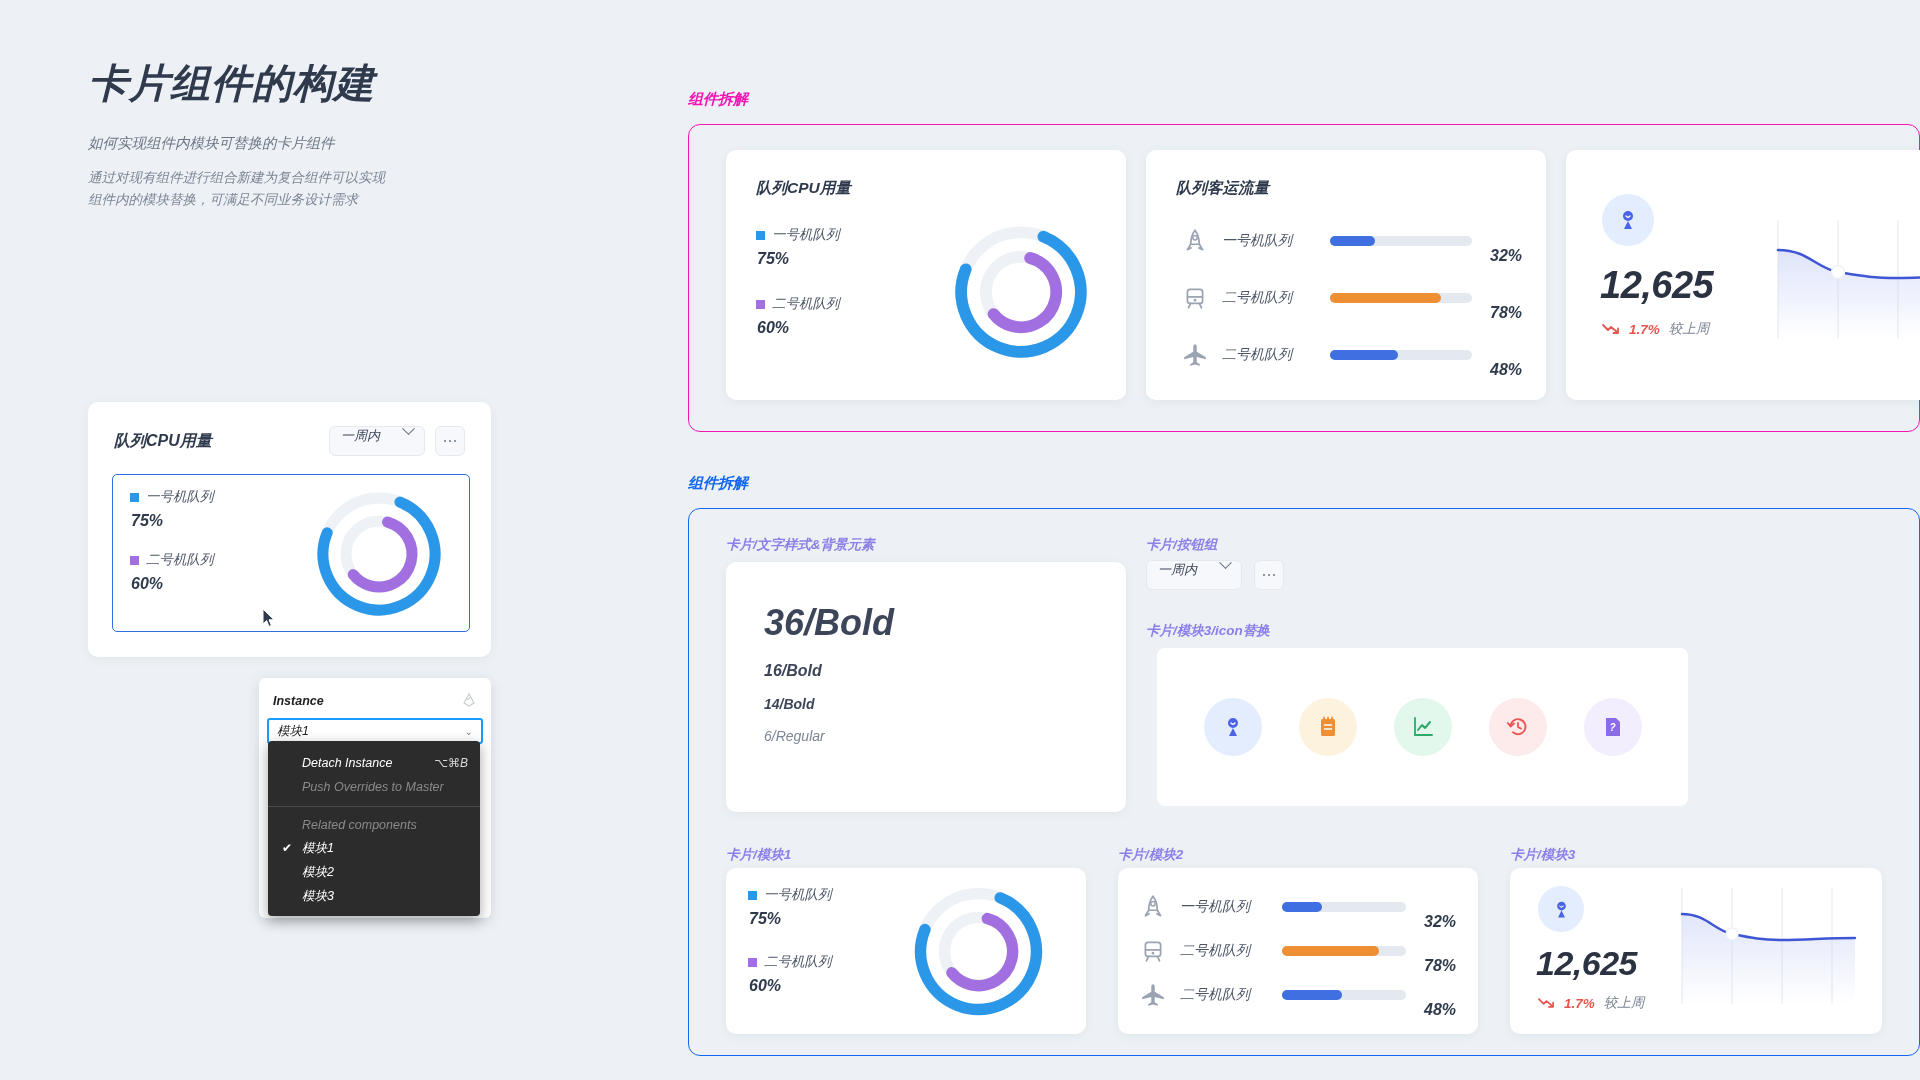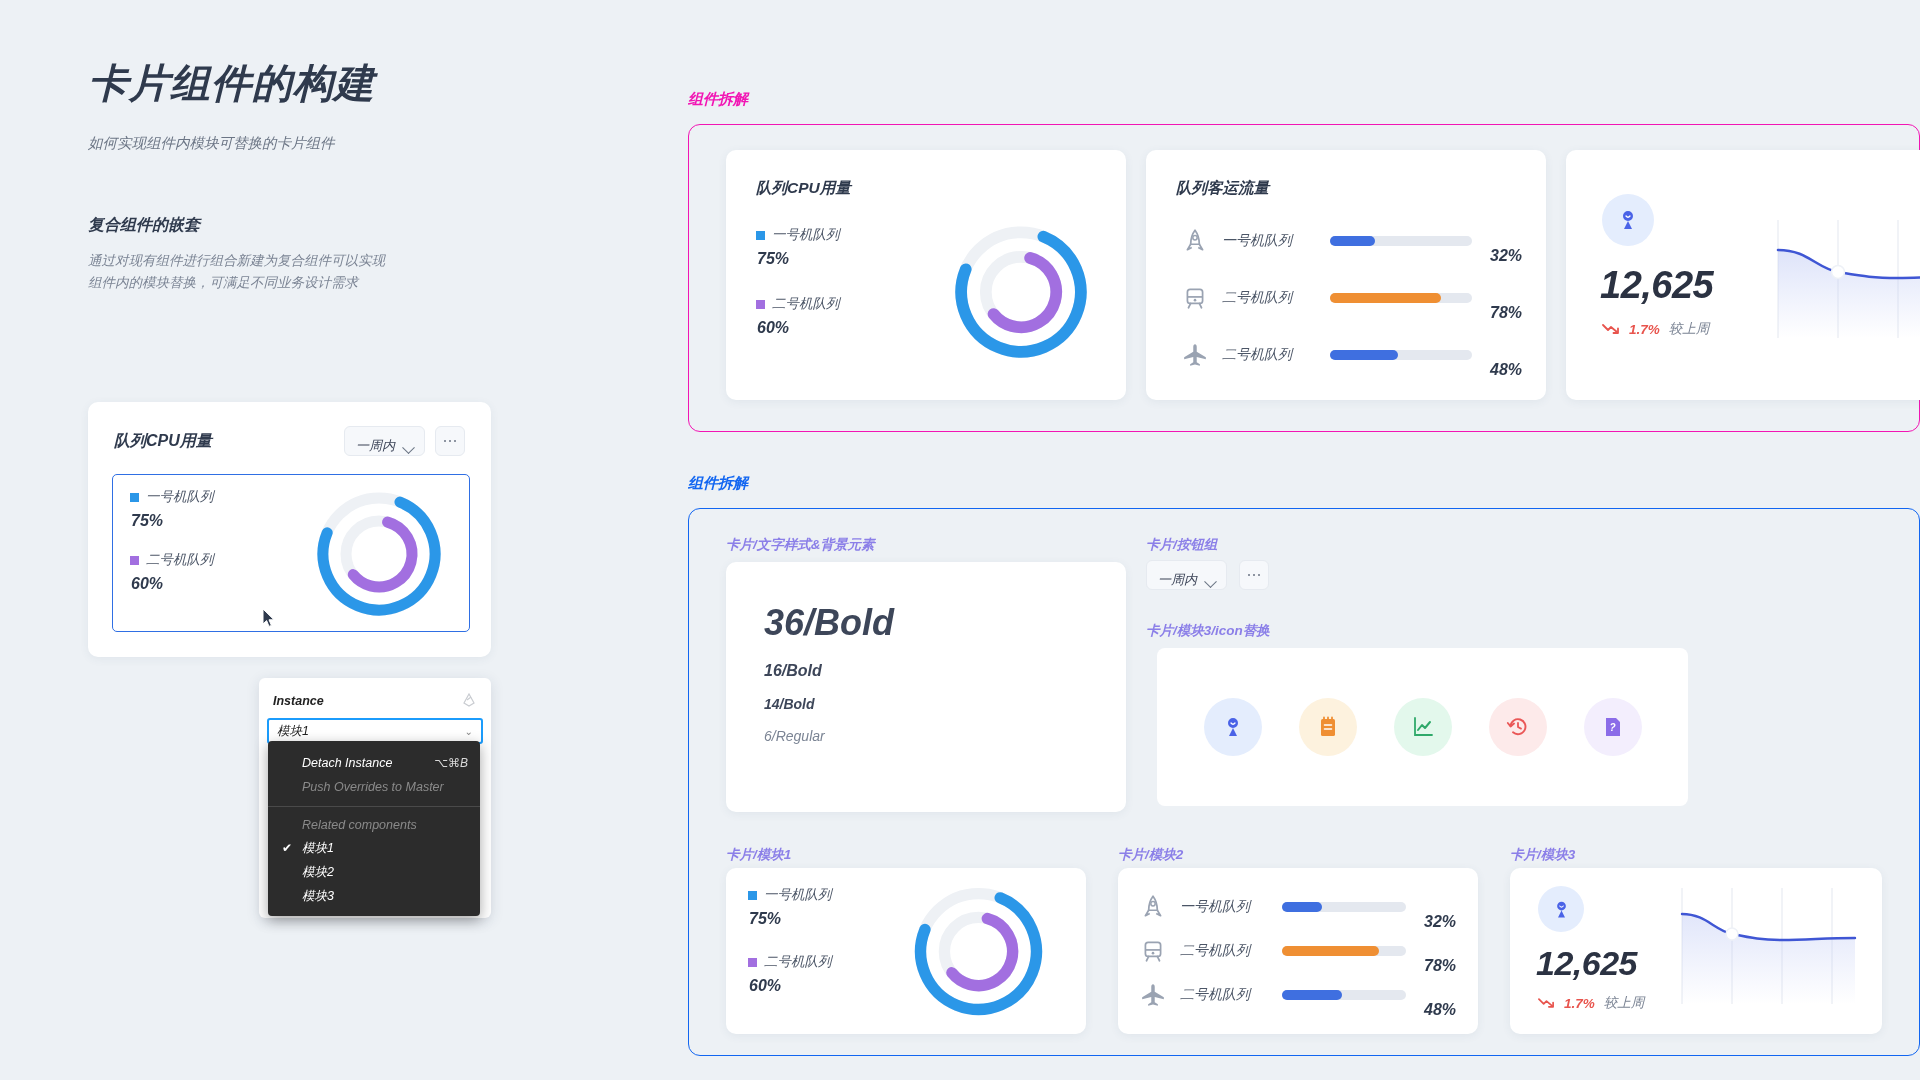--- a/index.html
+++ b/index.html
@@ -26,21 +26,21 @@
     position:absolute; left:88px; top:402px; width:403px; height:255px;
     background:#fff; border-radius:10px; box-shadow:0 2px 10px rgba(60,80,120,.07);
   }
   .demo-card-head {
     display:flex; align-items:center; justify-content:space-between;
     padding:24px 26px 0 26px;
   }
   .demo-card-title { font-size:16px; font-weight:bold; color:#2f3a4d; }
   .btn-group { display:flex; align-items:center; gap:10px; }
   .sel-btn {
-    display:flex; align-items:flex-end; gap:9px;
+    display:flex; align-items:flex-start; gap:24px;
     background:#f6f8fb; border:1px solid #e6eaf0; border-radius:6px;
     height:30px; padding:0 11px; font-size:13px; color:#3d4559;
   }
   .chev { width:9px; height:9px; border-right:1.6px solid #6b7585; border-bottom:1.6px solid #6b7585;
           transform:rotate(45deg) translate(-2px,-2px); }
   .dots-btn {
     width:30px; height:30px; background:#f6f8fb; border:1px solid #e6eaf0; border-radius:6px;
     display:flex; align-items:center; justify-content:center; gap:2.5px;
   }
   .dots-btn i { width:2.6px; height:2.6px; border-radius:50%; background:#6b7585; display:block; }
@@ -145,21 +145,20 @@
   .icon-bubble { width:58px; height:58px; border-radius:50%; display:flex; align-items:center; justify-content:center; }
 </style>
 </head>
 <body>
 
 <div class="page">
 
   <div class="left-col">
     <div class="main-title">卡片组件的构建</div>
     <div class="main-sub">如何实现组件内模块可替换的卡片组件</div>
-    <div class="sec-head">复合组件的嵌套</div>
     <div class="sec-desc">
       <div>通过对现有组件进行组合新建为复合组件可以实现</div>
       <div>组件内的模块替换，可满足不同业务设计需求</div>
     </div>
   </div>
 
   <div class="demo-card">
     <div class="demo-card-head">
       <div class="demo-card-title">队列CPU用量</div>
       <div class="btn-group">

